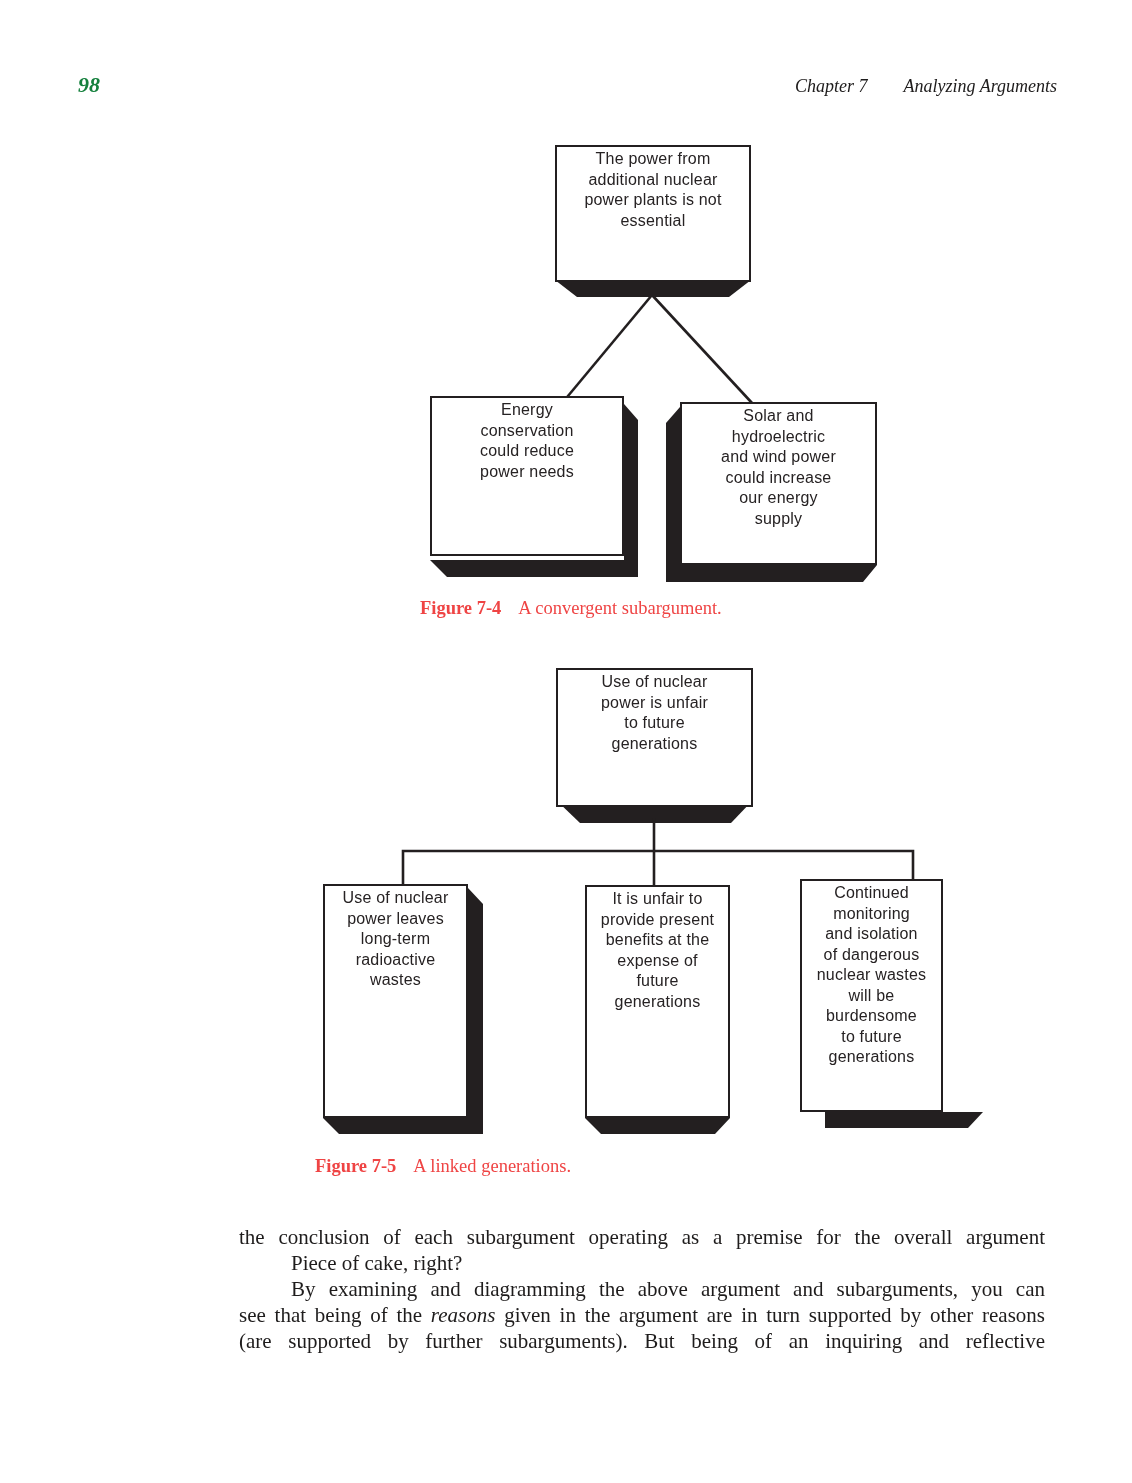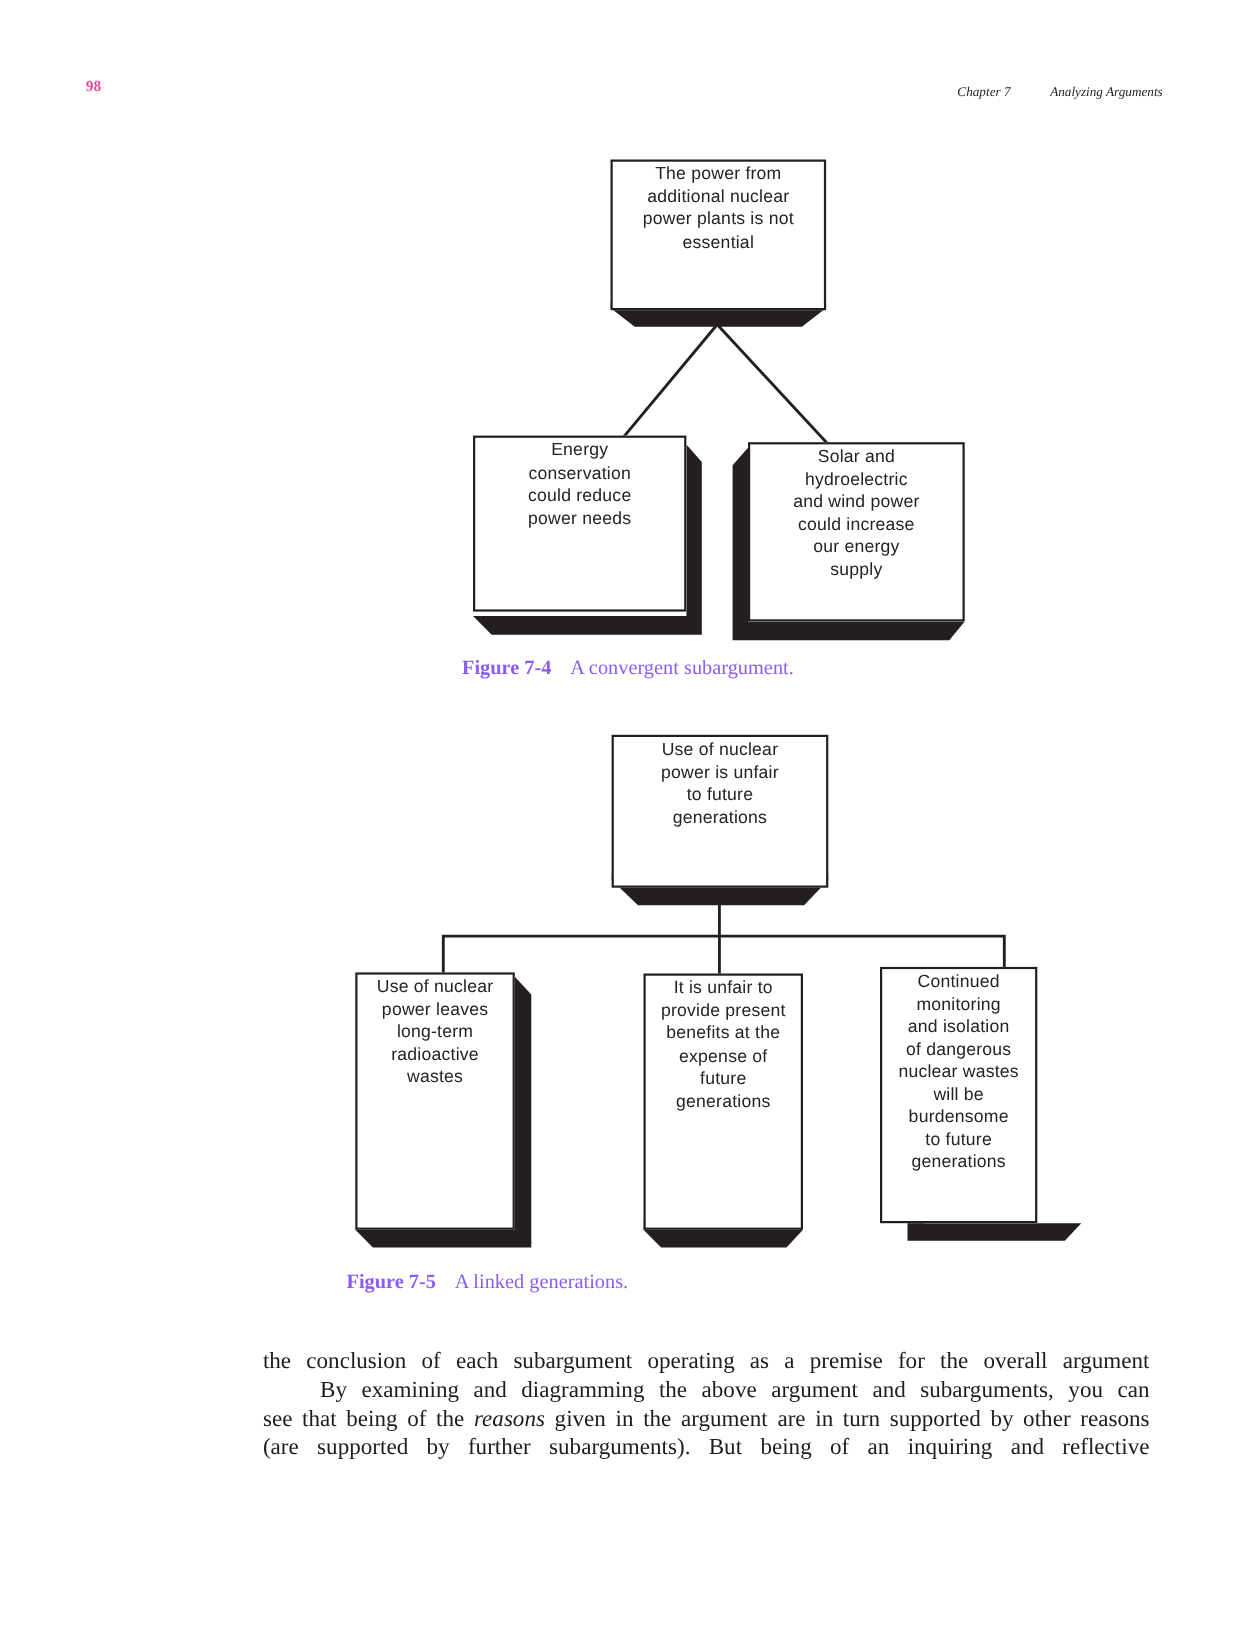--- a/index.html
+++ b/index.html
@@ -8,26 +8,26 @@
     width:1132px;
     height:1483px;
     background:#ffffff;
     overflow:hidden;
     color:#1e1c1c;
   }
   
   .page-number{
     position:absolute; left:78px; top:72px;
     font-family:"Liberation Serif", serif;
-    font-weight:bold; font-size:14px; color:#ec4899;
+    font-weight:bold; font-size:22px; color:#15803d;font-style:italic;
   }
   .running-header{
     position:absolute; right:75px; top:76px;
     font-family:"Liberation Serif", serif;
-    font-style:italic; font-size:12px; color:#1e1c1c;
+    font-style:italic; font-size:18px; color:#1e1c1c;
     white-space:nowrap;
   }
   .running-header .rh-title{ margin-left:36px; }
   
   .diagram-svg{
     position:absolute; left:0; top:0; width:1132px; height:1483px;
     z-index:1;
   }
   .diagram-svg polygon{ fill:#231f20; stroke:none; }
   .diagram-svg line, .diagram-svg polyline{
@@ -47,21 +47,21 @@
     font-size:16px; line-height:20.5px;
     color:#262223;
     white-space:pre-line;
     letter-spacing:0.2px;
     padding:2px;
   }
   
   .figcaption{
     position:absolute; z-index:2;
     font-family:"Liberation Serif", serif;
-    font-size:18.5px; color:#8b5cf6;
+    font-size:18.5px; color:#ef4444;
     white-space:nowrap;
   }
   .figcaption .cap-label{ font-weight:bold; }
   .figcaption .cap-text{ margin-left:17px; }
   
   .bodytext{
     position:absolute; left:239px; top:1224px; width:806px;
     font-family:"Liberation Serif", serif;
     font-size:21px; line-height:26px; color:#1e1c1c;
     z-index:2;
@@ -155,18 +155,19 @@
 to future
 generations</span>
   </div>
 
   <div class="figcaption" style="left:315px; top:1156px;">
     <span class="cap-label">Figure 7-5</span><span class="cap-text">A linked generations.</span>
   </div>
 
   <div class="bodytext">
     <div class="bt-line justify">the conclusion of each subargument operating as a premise for the overall argument</div>
+    <div class="bt-line indent">Piece of cake, right?</div>
     <div class="bt-line indent justify">By examining and diagramming the above argument and subarguments, you can</div>
     <div class="bt-line justify"><span>see that being of the </span><span class="em">reasons</span><span> given in the argument are in turn supported by other reasons</span></div>
     <div class="bt-line justify">(are supported by further subarguments). But being of an inquiring and reflective</div>
   </div>
 
 </div>
 
 </body></html>

